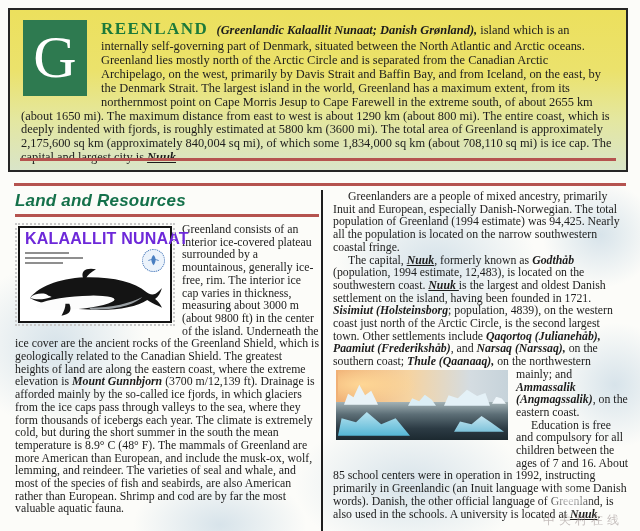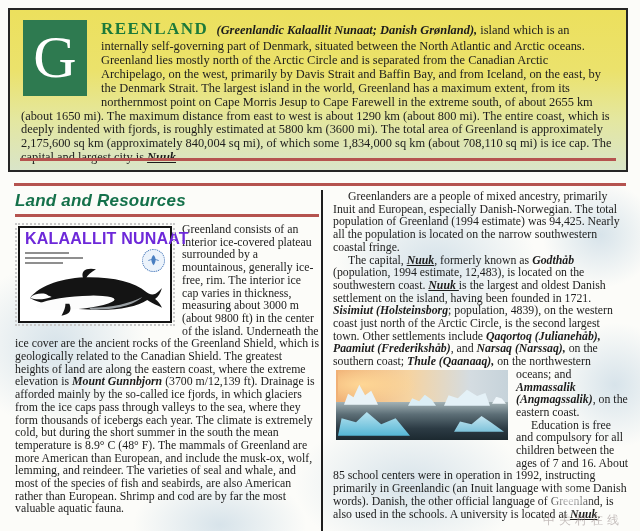--- a/index.html
+++ b/index.html
@@ -158,19 +158,19 @@
       <div class="sky"></div>
       <div class="glow"></div>
       <div class="sea"></div>
       <div class="berg b1"></div>
       <div class="berg b2"></div>
       <div class="berg b3"></div>
       <div class="berg b4"></div>
       <div class="berg b5"></div>
       <div class="berg b6"></div>
     </div>
-    <p><span>oceans; and </span><span class="run-bi">Ammassalik (Angmagssalik)</span><span>, on the eastern coast.</span></p>
+    <p><span>mainly; and </span><span class="run-bi">Ammassalik (Angmagssalik)</span><span>, on the eastern coast.</span></p>
     <p class="ind"><span>Education is free and compulsory for all children between the ages of 7 and 16. About 85 school centers were in operation in 1992, instructing primarily in Greenlandic (an Inuit language with some Danish words). Danish, the other official language of Greenland, is also used in the schools. A university is located at </span><span class="run-link">Nuuk</span><span>.</span></p>
   </div>
 </div>
 
 <div class="wblob"></div>
 <div class="wm">中关村在线</div>
 
 </body></html>

